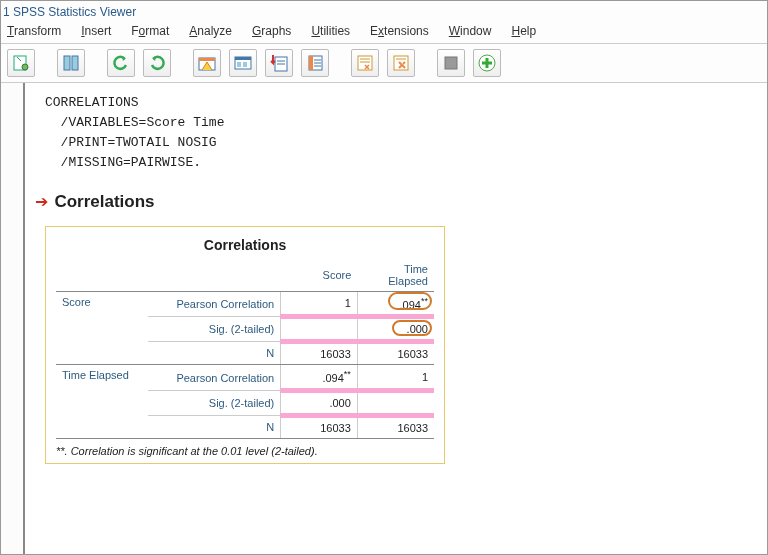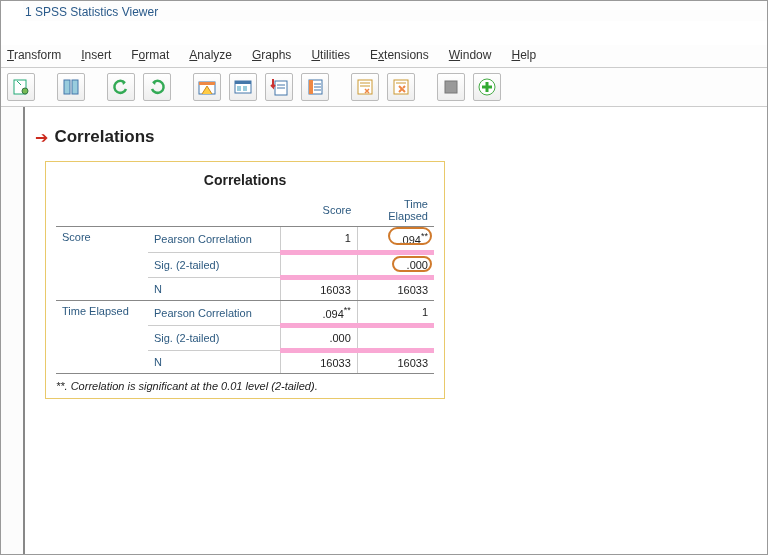--- a/index.html
+++ b/index.html
@@ -12,31 +12,29 @@
     width: 768px;
     height: 555px;
     overflow: hidden;
     border: 1px solid #999;
   }
   .titlebar {
     font-size: 12px;
     color: #2a5a8a;
     padding: 4px 8px 2px 2px;
     background: #fdfdfd;
-    margin-left: 22px;
   }
   .menubar {
     display: flex;
     gap: 20px;
     padding: 3px 6px 5px 6px;
     font-size: 12px;
     color: #333;
     border-bottom: 1px solid #ccc;
     background: #fdfdfd;
-    margin-top: 24px;
   }
   .menubar span u { text-decoration: underline; }
   .menubar span { cursor: default; }
   .toolbar {
     display: flex;
     gap: 8px;
     padding: 5px 6px;
     border-bottom: 1px solid #ccc;
     align-items: center;
     background: #fdfdfd;
@@ -113,21 +111,21 @@
     color: #2d5a80;
     text-align: left;
     vertical-align: top;
     border-top: 1px solid #888;
     border-bottom: 1px solid #888;
     font-weight: normal;
     width: 90px;
   }
   table.pivot .stat {
     color: #2d5a80;
-    text-align: left;
+    text-align: right;
     border-top: 1px solid #ccc;
     border-bottom: 1px solid #ccc;
     font-weight: normal;
     width: 130px;
     margin-top: 42px;
   }
   table.pivot .val {
     text-align: right;
     border-top: 5px solid #f9a8d4;
     border-bottom: 1px solid #ccc;
@@ -269,20 +267,24 @@
         <line x1="10" y1="5" x2="10" y2="15" stroke="#3a3" stroke-width="3"></line>
         <line x1="5" y1="10" x2="15" y2="10" stroke="#3a3" stroke-width="3"></line>
       </svg>
     </div>
 </div>
 
 <div class="content-wrap">
   <div class="gutter"></div>
   <div class="content">
 
+    <div class="syntax"><span>CORRELATIONS</span>
+<span>  /VARIABLES=Score Time</span>
+<span>  /PRINT=TWOTAIL NOSIG</span>
+<span>  /MISSING=PAIRWISE.</span></div>
 
     <div class="section-head">
       <span class="arrow">➔</span>
       <span class="title">Correlations</span>
     </div>
 
     <div class="pivot-box">
       <div class="pivot-title">Correlations</div>
       <table class="pivot">
         <tbody>

